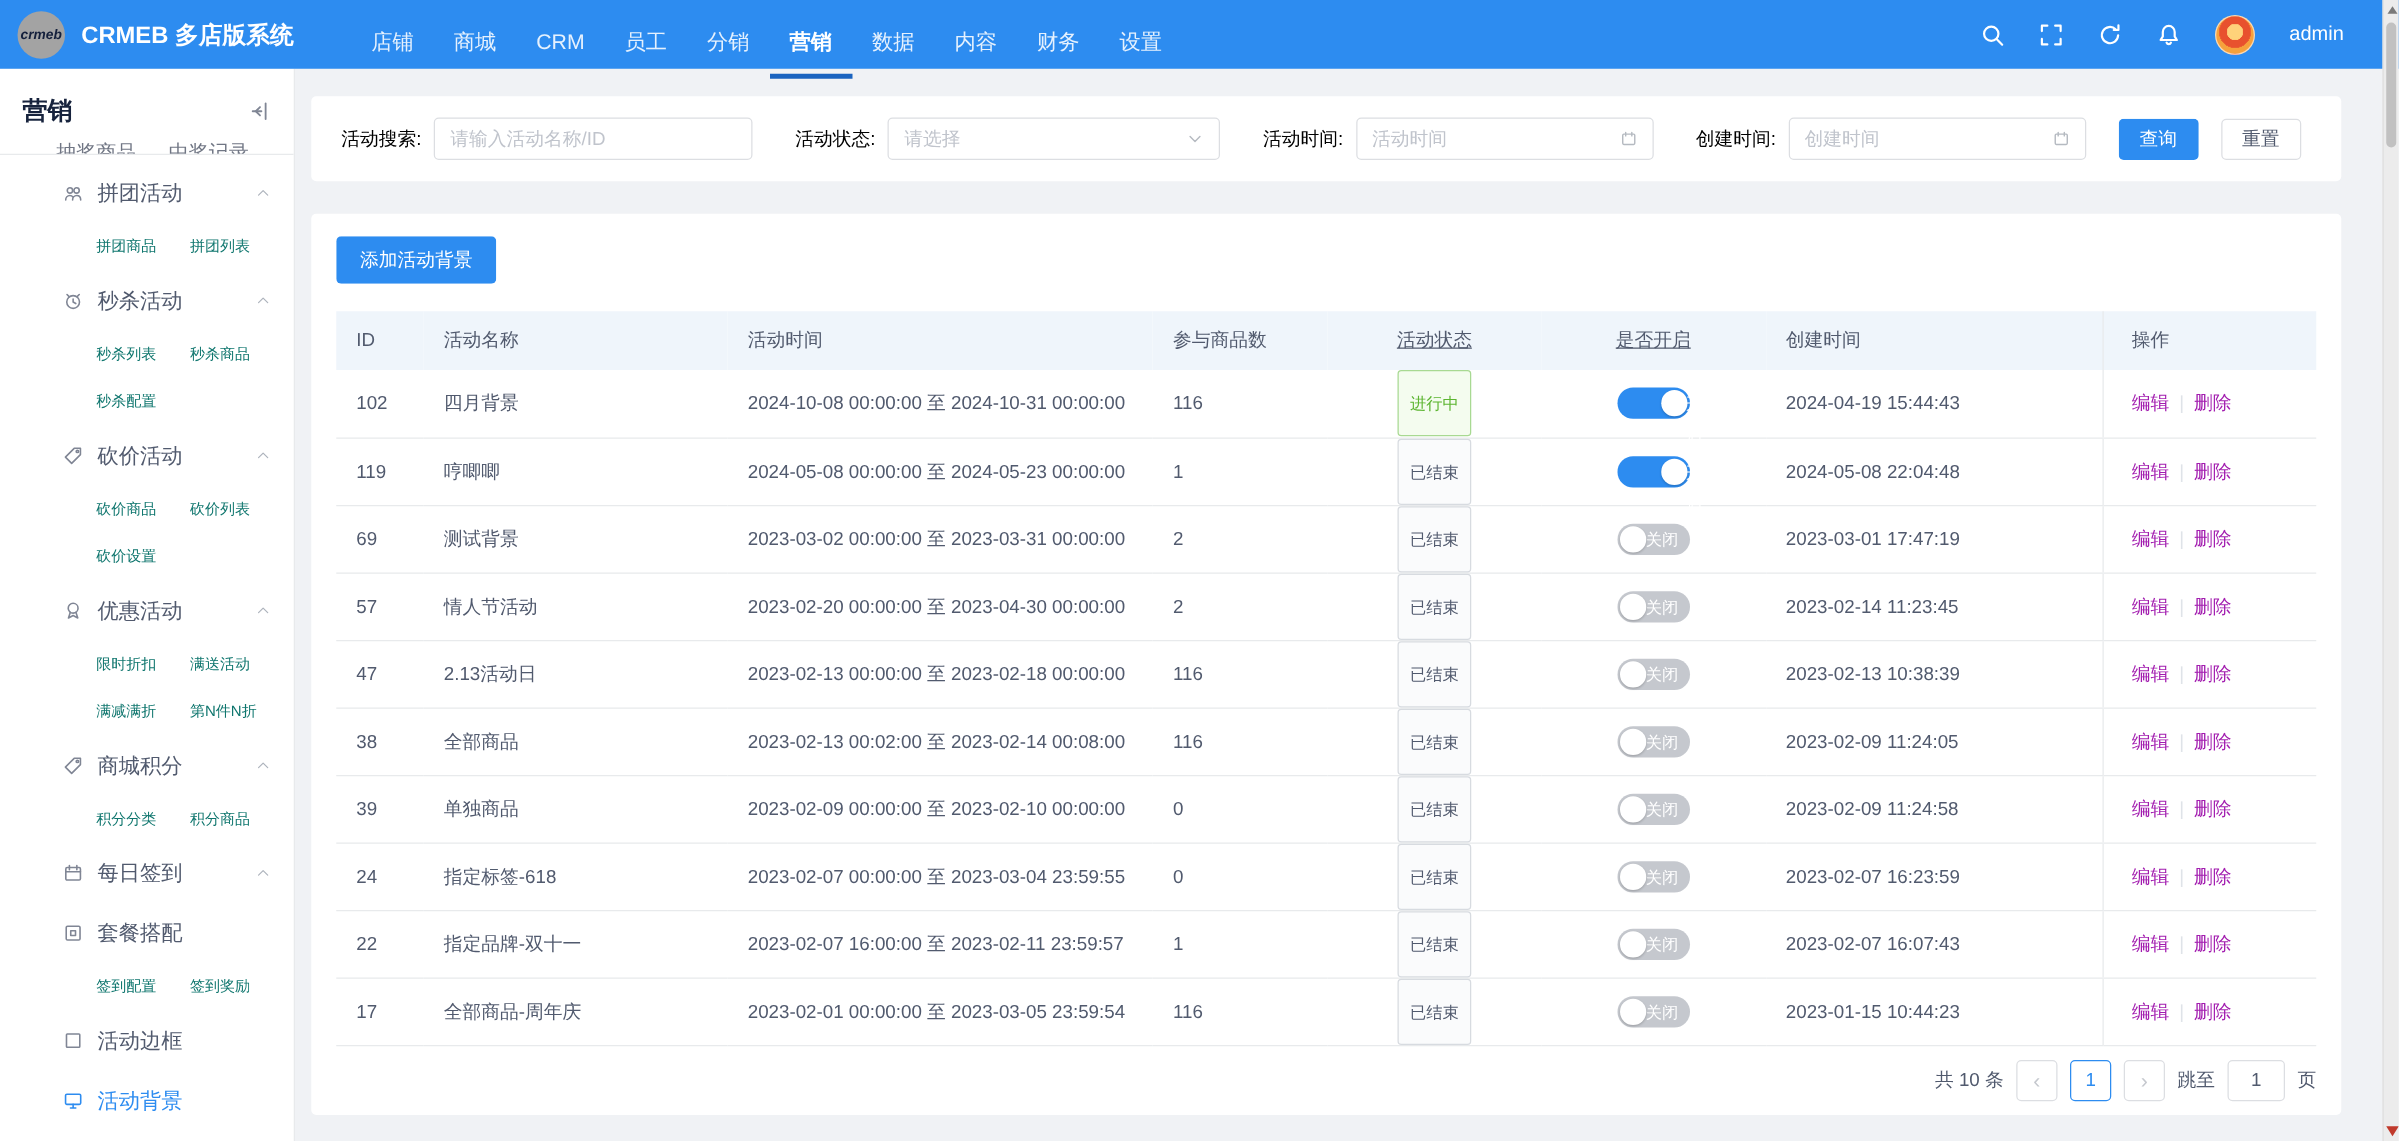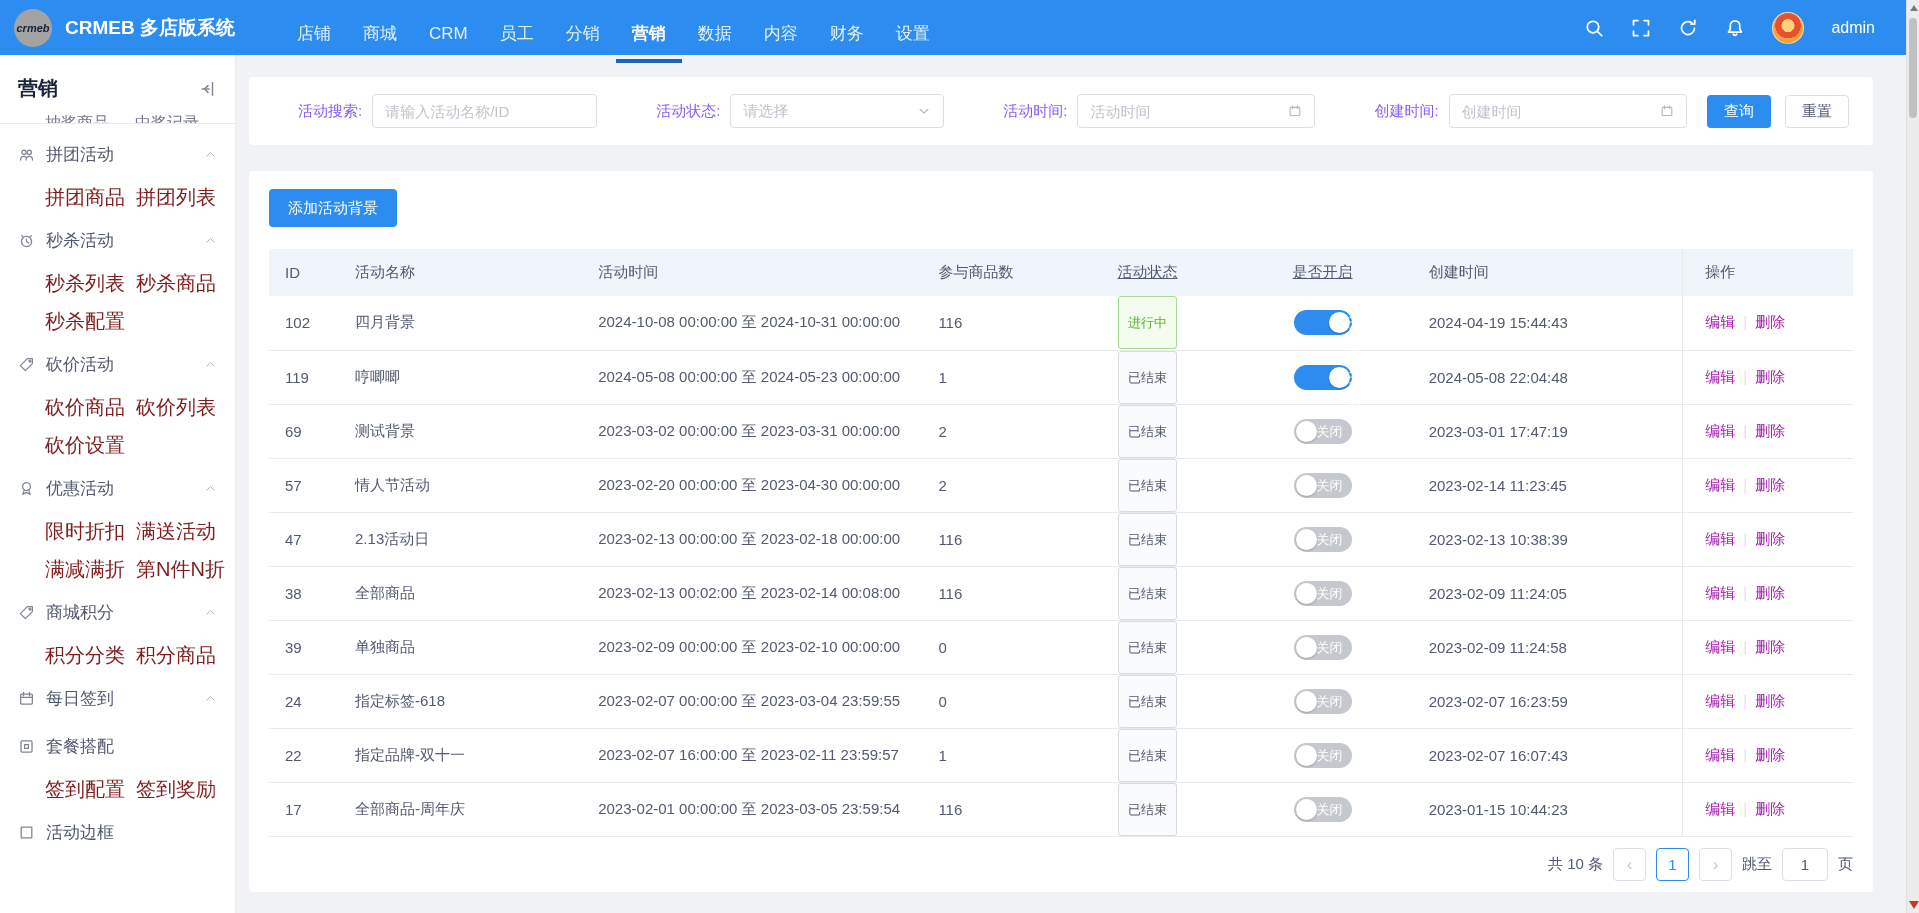--- a/index.html
+++ b/index.html
@@ -27,36 +27,36 @@
   
   .page { display:flex; height:858px; }
   .sidebar { width:236px; background:#fff; border-right:1px solid #e8eaec; overflow:hidden; flex:0 0 auto; }
   .sidebar-header { display:flex; align-items:center; justify-content:space-between; padding:20px 18px 8px 18px; }
   .sidebar-title { font-size:20px; font-weight:bold; color:#17233d; }
   .collapse-btn { width:18px; height:18px; color:#808695; cursor:pointer; }
   .collapse-btn svg { width:18px; height:18px; stroke:currentColor; fill:none; stroke-width:1.3; stroke-linecap:round; stroke-linejoin:round; }
   .clipped-row { height:13px; overflow:hidden; }
   .clipped-inner { display:grid; grid-template-columns:1fr 1fr; padding:0 10px 0 45px; line-height:26px; font-size:16px; color:#707684; }
   .sidebar-divider { border-bottom:1px solid #e8eaec; }
-  .menu { padding-top:6px; }
+  .menu { padding-top:6px;padding-left:32px; }
   .group-header { height:48px; display:flex; align-items:center; padding:0 18px; font-size:17px; color:#515a6e; cursor:pointer; }
   .group-header .gicon { width:17px; height:17px; color:#808695; margin-right:11px; flex:0 0 auto; }
   .group-header .gicon svg { width:17px; height:17px; }
   .group-header.active, .group-header.active .gicon { color:#2d8cf0; }
   .caret { margin-left:auto; width:13px; height:13px; color:#aeb4bd; }
   .caret svg { width:13px; height:13px; }
   .children { display:grid; grid-template-columns:1fr 1fr; padding:0 8px 0 45px; }
-  .child { height:38px; line-height:38px; font-size:20px; color:#7f1d1d; cursor:pointer; white-space:nowrap; }
+  .child { height:38px; line-height:38px; font-size:12px; color:#0f766e; cursor:pointer; white-space:nowrap; }
   .gicon svg, .caret svg { stroke:currentColor; fill:none; stroke-width:1.2; stroke-linecap:round; stroke-linejoin:round; }
 
   
   .content { flex:1; padding:22px 46px 0 13px; overflow:hidden; }
   .card { background:#fff; border-radius:4px; }
   .filter-card { height:68px; display:flex; align-items:center; padding:0 24px; white-space:nowrap; }
-  .f-label { font-size:15px; color:#8b5cf6; margin-right:10px;margin-left:25px; }
+  .f-label { font-size:15px; color:#000000; margin-right:10px; }
   .f-input, .f-select, .f-date { height:34px; border:1px solid #dcdee2; border-radius:4px; background:#fff; font-size:15px; color:#515a6e; }
   .f-input { width:255px; padding:0 12px; outline:none; font-family:inherit; }
   .f-input::placeholder, .f-date input::placeholder { color:#c0c4cc; }
   .f-select { width:266px; display:flex; align-items:center; justify-content:space-between; padding:0 12px; color:#c0c4cc; cursor:pointer; }
   .f-select .chev, .f-date .cal { width:14px; height:14px; color:#b5bac1; }
   .f-select svg, .f-date svg { width:14px; height:14px; stroke:currentColor; fill:none; stroke-width:1.3; stroke-linecap:round; stroke-linejoin:round; }
   .f-date { width:238px; display:flex; align-items:center; padding:0 12px; }
   .f-date input { border:none; outline:none; flex:1; font-size:15px; font-family:inherit; color:#515a6e; min-width:0; }
   .f-gap { width:34px; flex:0 0 auto; }
   .btn { display:inline-flex; align-items:center; justify-content:center; height:33px; padding:0 16px; border-radius:4px; font-size:15px; cursor:pointer; border:1px solid transparent; }
@@ -291,20 +291,29 @@
           <div class="child">签到奖励</div>
         </div>
         <div class="group-header">
           <span class="gicon">
             <svg viewBox="0 0 16 16" fill="none" stroke="currentColor" stroke-width="1.2" stroke-linecap="round" stroke-linejoin="round">
               <rect x="3" y="3" width="10" height="10" rx="0.6"></rect>
             </svg>
           </span>
           <span>活动边框</span>
         </div>
+        <div class="group-header active">
+          <span class="gicon">
+            <svg viewBox="0 0 16 16" fill="none" stroke="currentColor" stroke-width="1.2" stroke-linecap="round" stroke-linejoin="round">
+              <rect x="2.3" y="3.2" width="11.4" height="7.6" rx="1"></rect>
+              <path d="M6 13.6h4M8 10.8v2.6"></path>
+            </svg>
+          </span>
+          <span>活动背景</span>
+        </div>
       </nav>
   </aside>
 
   <main class="content">
 
     <section class="card filter-card">
       <span class="f-label">活动搜索:</span>
       <input class="f-input" placeholder="请输入活动名称/ID" style="">
       <span class="f-gap"></span>
       <span class="f-label">活动状态:</span>

